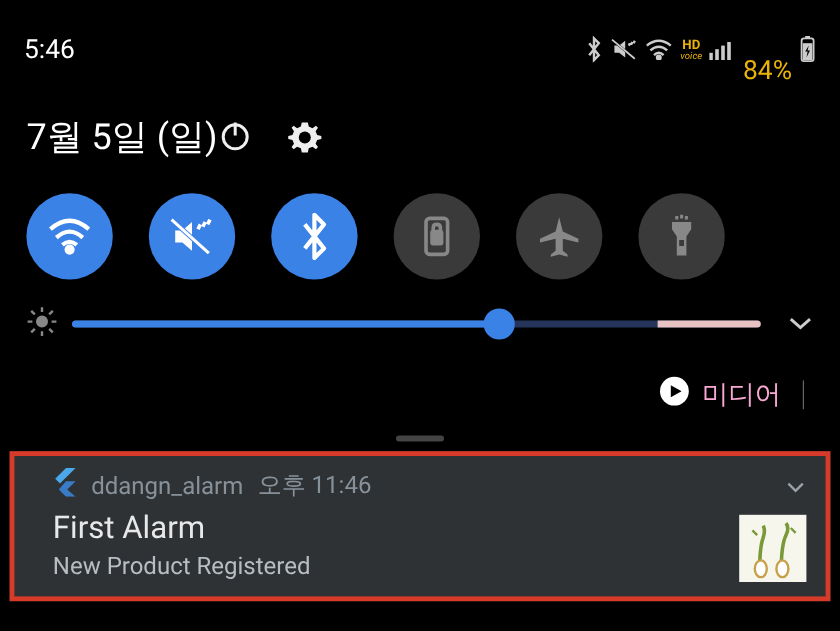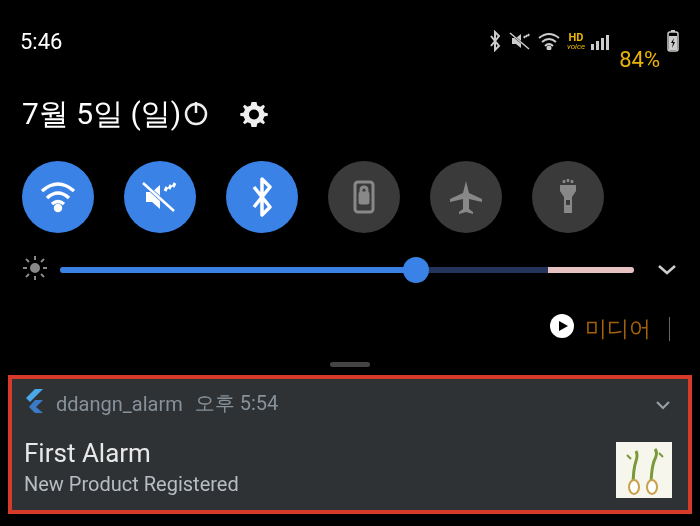--- a/index.html
+++ b/index.html
@@ -76,41 +76,41 @@
     background: #3b82e6;
     transform: translate(-50%, -50%);
   }
   .quick-row {
     display: flex;
     justify-content: flex-end;
     align-items: center;
     gap: 18px;
     padding: 20px 30px 10px 22px;
     font-size: 22px;
-    color: #a16207;
+    color: #f9a8d4;
   }
   .quick-item { display: flex; align-items: center; gap: 10px; cursor: pointer; }
   .divider-v { width: 1px; height: 24px; background: #666; }
   .grab {
     width: 40px; height: 5px; background: #444; border-radius: 3px;
     margin: 8px auto 8px auto;
   }
   .notif-wrap {
     margin: 6px 8px 0 8px;
     border: 4px solid #d83a2a;
     background: #2f3235;
-    padding: 10px 16px 14px 12px;
+    padding: 10px 16px 14px 32px;
     position: relative;
   }
   .notif-head {
     display: flex; align-items: center; gap: 12px;
     color: #87919a; font-size: 20px;
   }
   .notif-head .chev { margin-left: auto; }
-  .notif-title { font-size: 26px; color: #e8e8e8; margin-top: 20px; }
+  .notif-title { font-size: 26px; color: #e8e8e8; margin-top: 6px; }
   .notif-body  { font-size: 20px; color: #b7bdc2; margin-top: 4px; }
   .notif-img {
     position: absolute; right: 16px; bottom: 12px;
     width: 56px; height: 56px; background: #f6f6ee;
     display:flex; align-items:center; justify-content:center;
   }
 </style>
 </head>
 <body>
 
@@ -266,21 +266,21 @@
 
 <div class="notif-wrap">
   <div class="notif-head">
     <span>
       <svg width="20" height="24" viewBox="0 0 20 24">
         <path d="M11 0 L19 0 L6 13 L2 9 Z" fill="#4aa7e8"></path>
         <path d="M11 11 L19 11 L12 18 L19 24 L11 24 L5 18 Z" fill="#3a7bc8"></path>
       </svg>
     </span>
     <span>ddangn_alarm</span>
-    <span>오후 5:54</span>
+    <span>오후 11:46</span>
     <span class="chev">
       <svg width="18" height="12" viewBox="0 0 18 12" fill="none" stroke="#9aa1a8" stroke-width="2">
         <path d="M3 3 L9 9 L15 3"></path>
       </svg>
     </span>
   </div>
   <div class="notif-title">First Alarm</div>
   <div class="notif-body">New Product Registered</div>
   <div class="notif-img">
     <svg width="50" height="50" viewBox="0 0 50 50">

